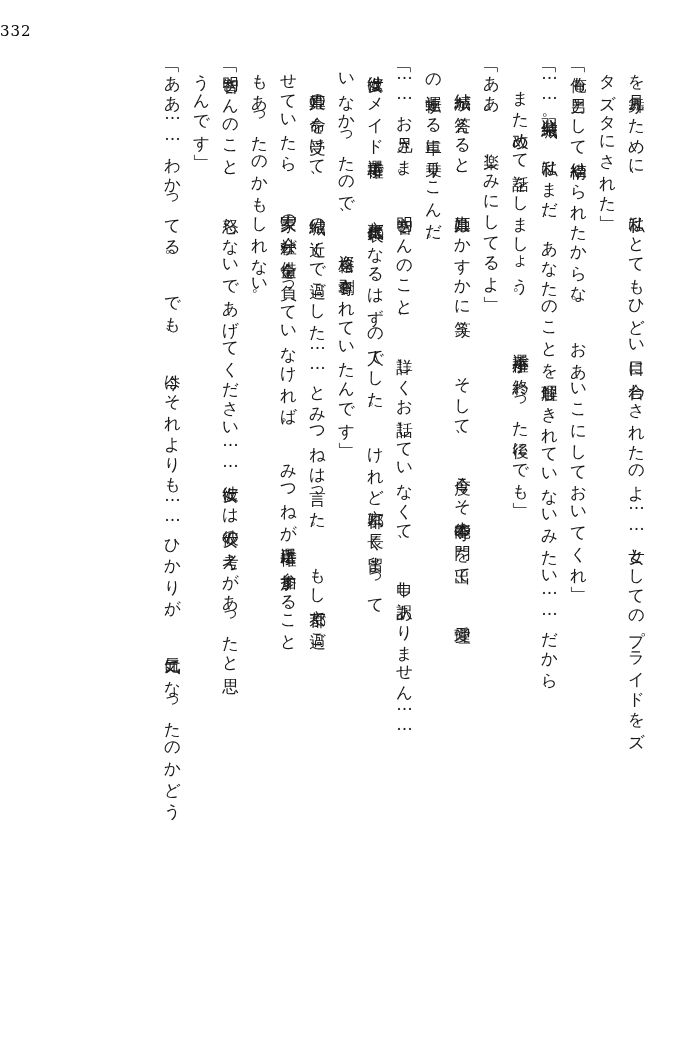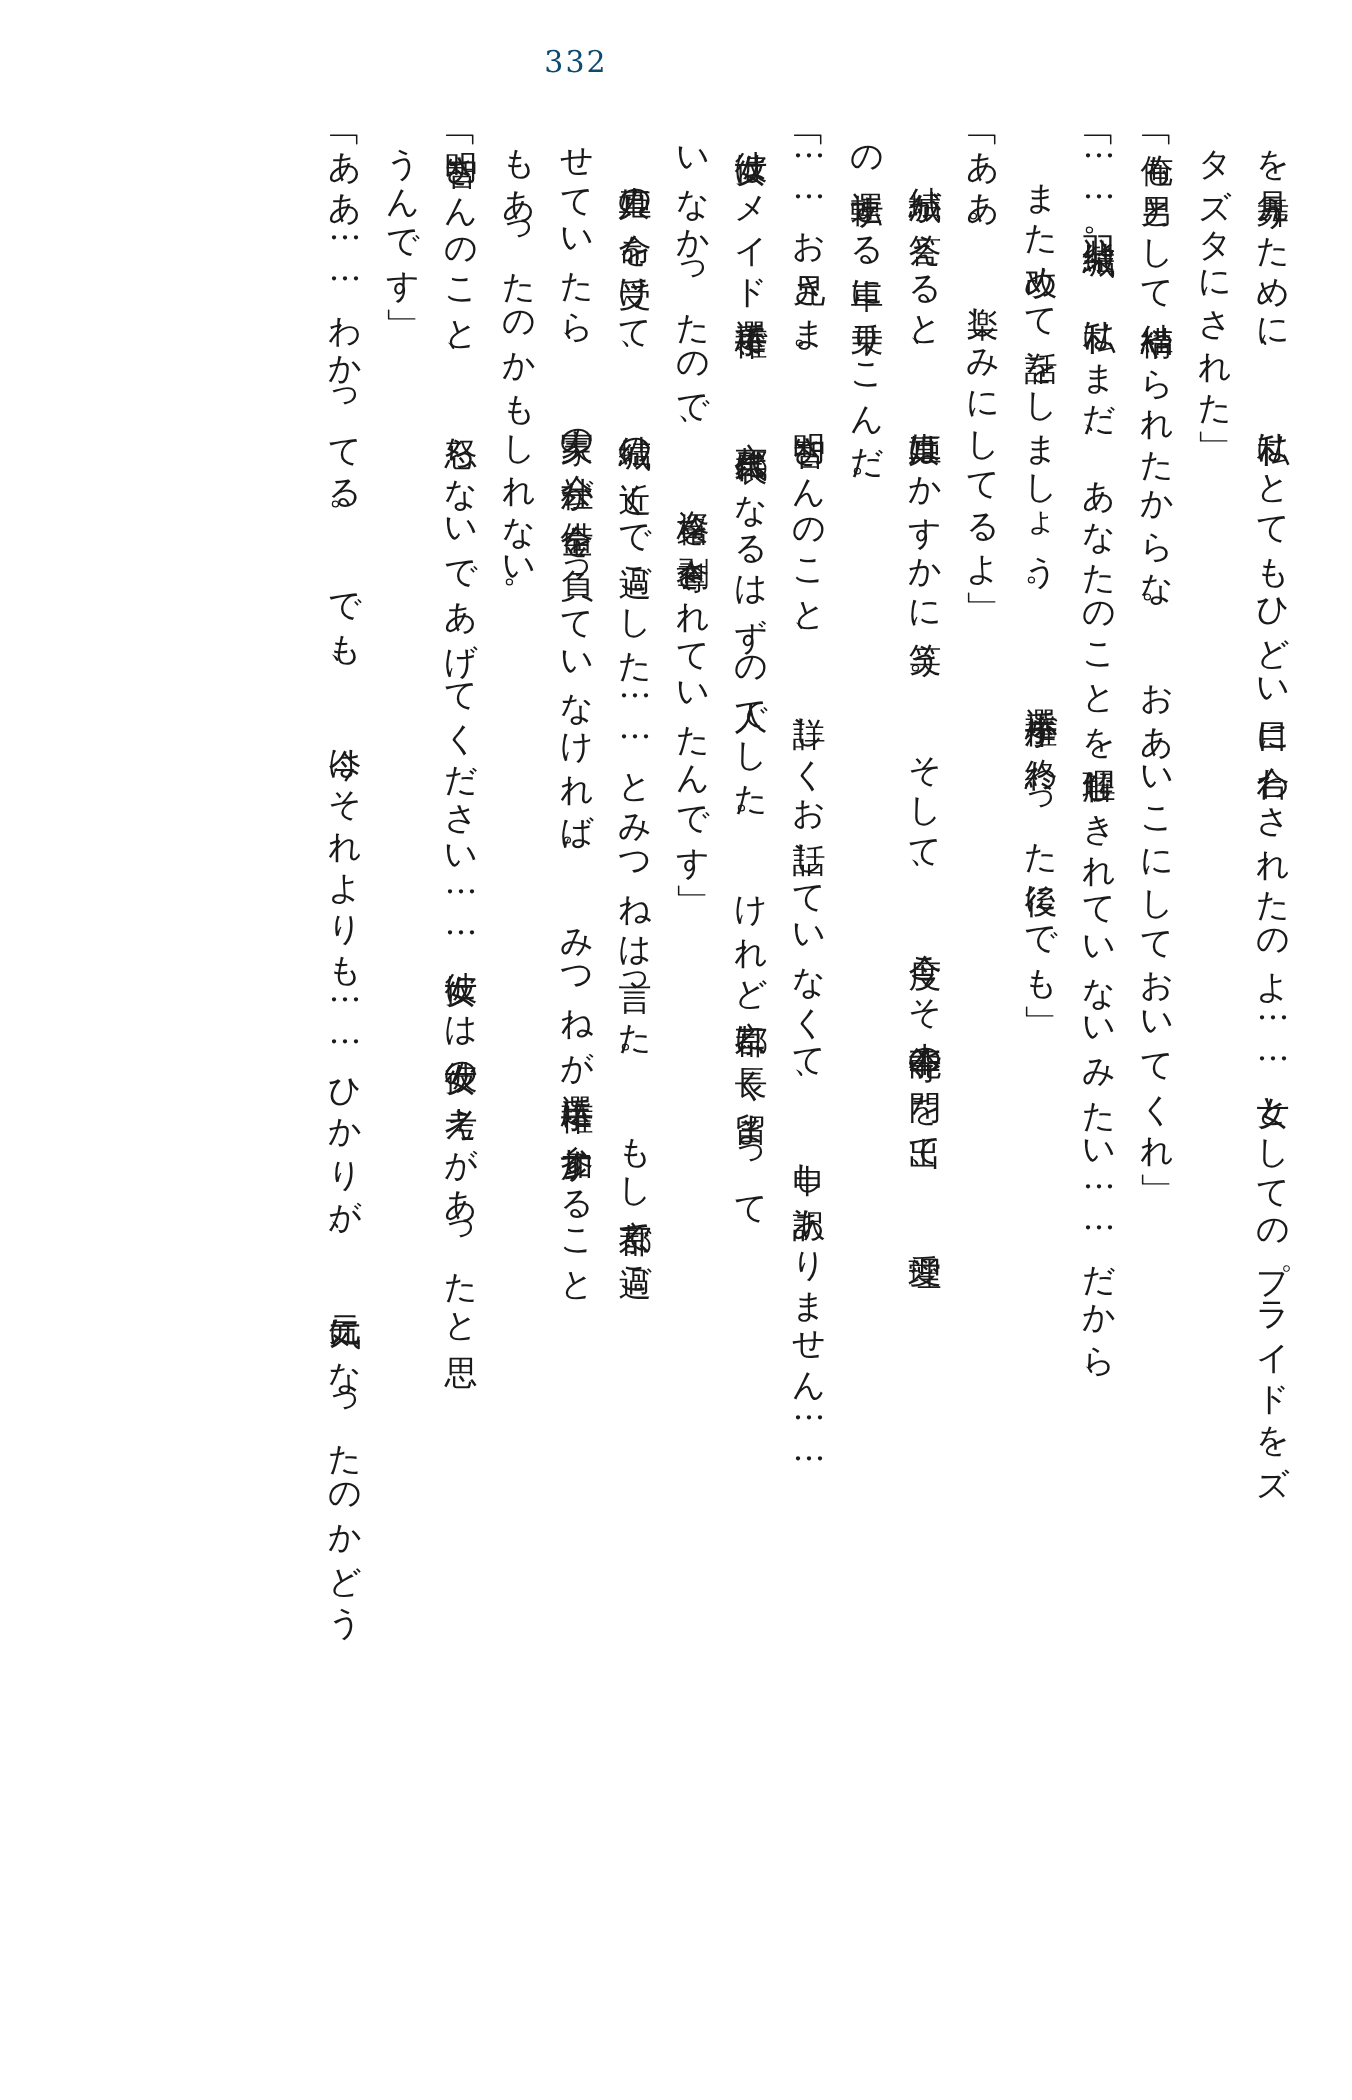--- a/index.html
+++ b/index.html
@@ -19,24 +19,24 @@
     width: 676px;
     height: 1050px;
     background: #ffffff;
     box-sizing: border-box;
   }
   .page-number {
     position: absolute;
     top: 22px;
     left: 0;
     width: 576px;
-    text-align: center;
+    text-align: left;
     font-size: 15px;
     letter-spacing: 1px;
-    color: #0c4a6e;
+    color: #000000;
     font-family: "DejaVu Serif", "Liberation Serif", serif;
   }
   .text-block {
     position: absolute;
     top: 62px;
     left: 34px;
     width: 610px;
     height: 955px;
     display: flex;
     flex-direction: row-reverse;

